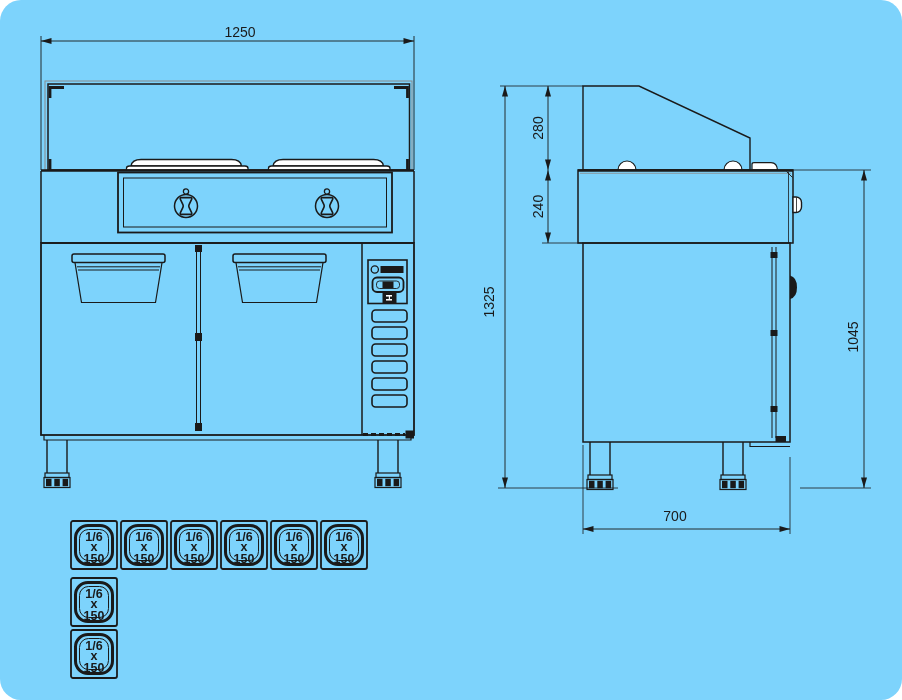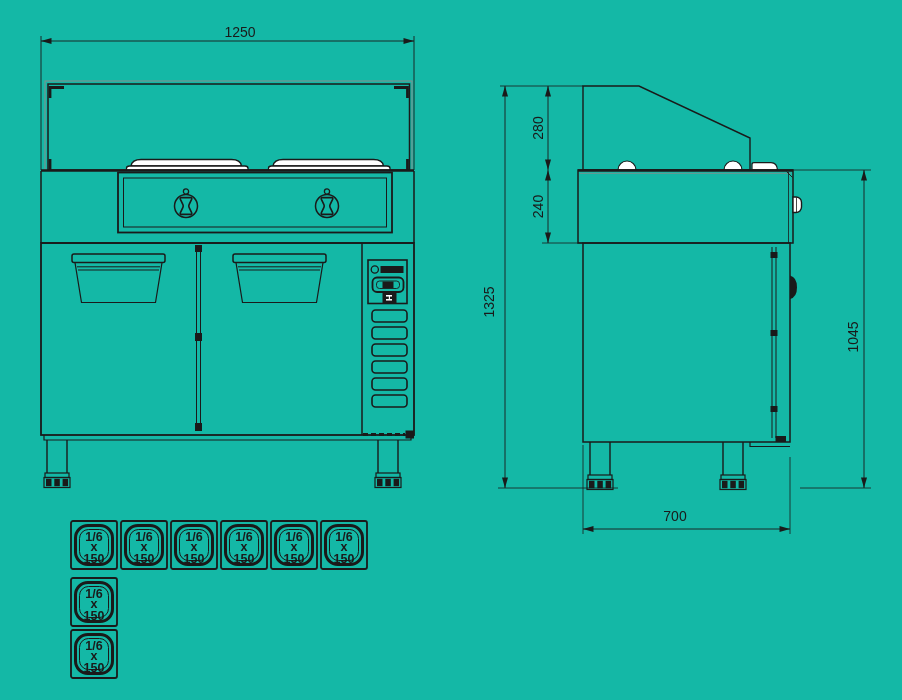--- a/index.html
+++ b/index.html
@@ -1,16 +1,16 @@
 <!DOCTYPE html>
 <html><head>
 <meta charset="utf-8">
 <style>
   html,body{margin:0;padding:0;background:#fff;}
-  .sheet{position:relative;width:902px;height:700px;background:#14b8a6;overflow:hidden;}
+  .sheet{position:relative;width:902px;height:700px;background:#7dd3fc;overflow:hidden;border-radius:21px;}
   svg{display:block;}
   svg text{font-family:"Liberation Sans","DejaVu Sans",sans-serif;fill:#1a1a1a;}
   .dim-t{font-size:14px;}
   .pan-t{font-size:12.5px;font-weight:bold;}
   .h-t{font-size:9px;font-weight:bold;fill:#ffffff;}
   .ln{stroke:#1a1a1a;fill:none;}
   .gln{stroke:#8a8a8a;fill:none;}
   .fil{fill:#1a1a1a;stroke:none;}
   .wfil{fill:#ffffff;}
 </style>

